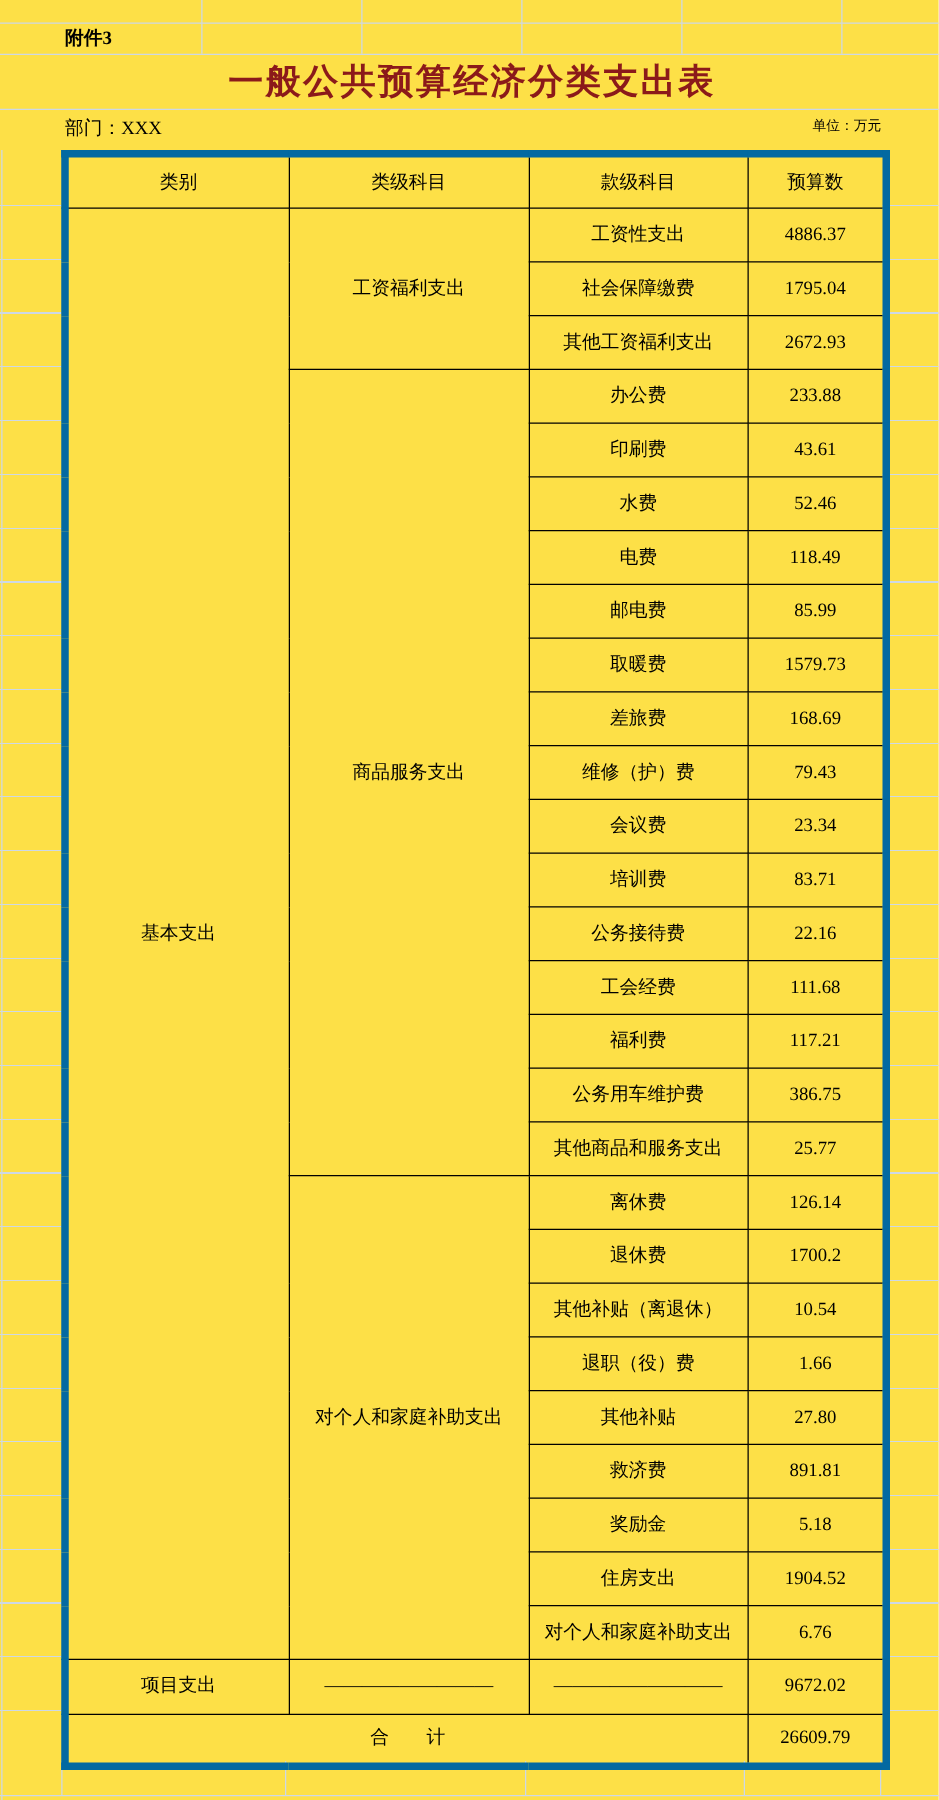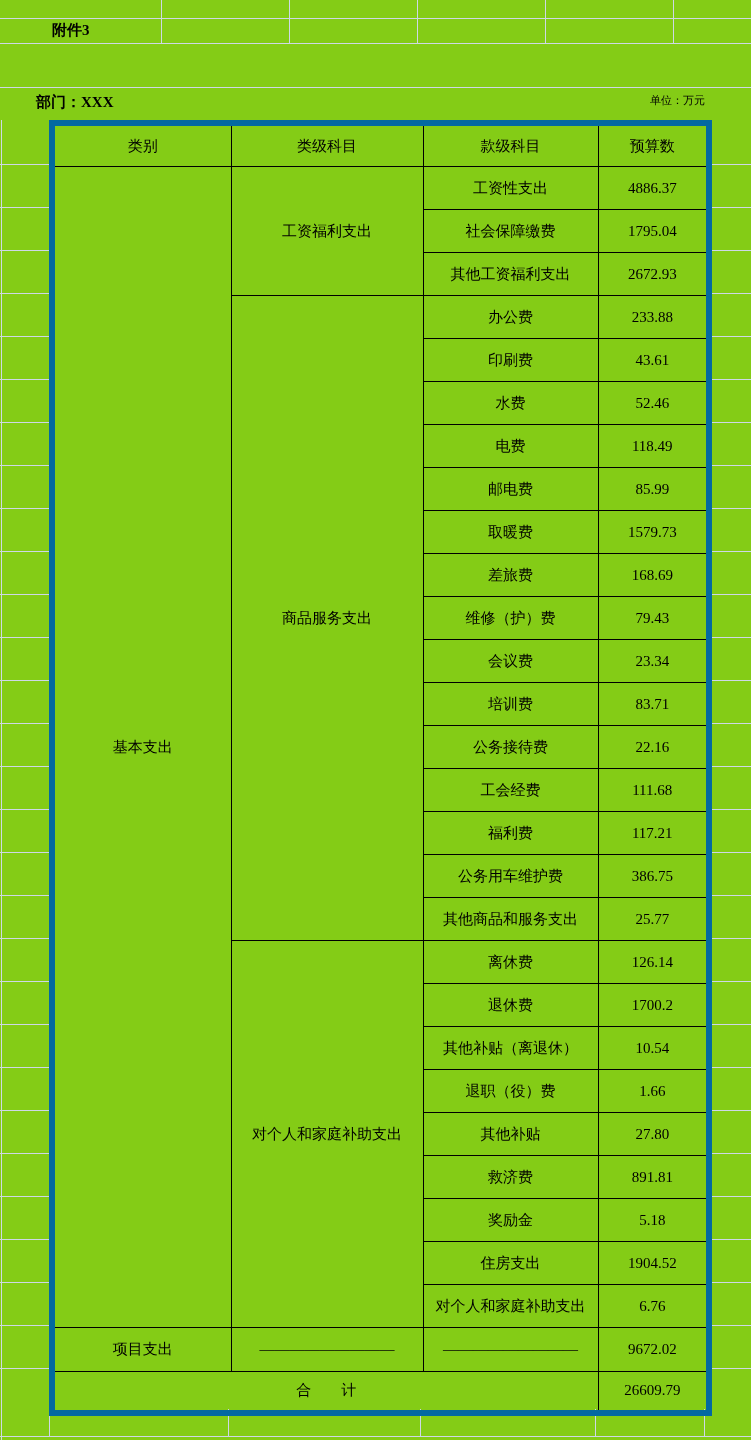--- a/index.html
+++ b/index.html
@@ -1,30 +1,30 @@
 <!DOCTYPE html>
 <html><head>
 <meta charset="utf-8">
 <style>
   html,body{margin:0;padding:0;background:#ffffff;}
   #canvas{
-    position:relative;width:751px;height:1440px;background:#84cc16;overflow:hidden;
+    position:relative;width:751px;height:1440px;background:#fde047;overflow:hidden;
     font-family:"Liberation Serif","DejaVu Serif",serif;color:#000;
   }
   
   .gridline{position:absolute;background:#cdd8e6;}
   .margin-rows{
     position:absolute;background:
       repeating-linear-gradient(to bottom, transparent 0px, transparent 42px, #cdd8e6 42px, #cdd8e6 43px);
   }
   
   #attachment{position:absolute;left:52px;top:21px;font-size:15px;font-weight:bold;}
   #title{position:absolute;left:50px;top:46px;width:655px;text-align:center;
          font-size:28px;font-weight:bold;letter-spacing:2px;color:#8B1A1A;}
-  #dept{position:absolute;left:36px;top:93px;font-size:15px;font-weight:bold;}
+  #dept{position:absolute;left:52px;top:93px;font-size:15px;}
   #unit{position:absolute;right:46px;top:93px;font-size:11px;text-align:right;}
   
   #budget-table{
     position:absolute;left:49px;top:120px;width:657px;
     border-collapse:collapse;table-layout:fixed;
     border:6px solid #0369a1;
   }
   #budget-table td{
     border:1px solid #000;font-size:15px;text-align:center;vertical-align:middle;
     padding:0;overflow:hidden;line-height:1.25;
@@ -58,20 +58,21 @@
   <div class="margin-rows" style="left:706px;top:122px;width:45px;height:1287px;"></div>
 
   <div class="gridline" style="left:0;top:1436px;width:751px;height:1px;"></div>
   <div class="gridline" style="left:49px;top:1409px;width:1px;height:27px;"></div>
   <div class="gridline" style="left:228px;top:1409px;width:1px;height:27px;"></div>
   <div class="gridline" style="left:420px;top:1409px;width:1px;height:27px;"></div>
   <div class="gridline" style="left:595px;top:1409px;width:1px;height:27px;"></div>
   <div class="gridline" style="left:704px;top:1409px;width:1px;height:27px;"></div>
 
   <div id="attachment">附件3</div>
+  <div id="title">一般公共预算经济分类支出表</div>
   <div id="dept">部门：XXX</div>
   <div id="unit">单位：万元</div>
 
   <table id="budget-table">
     <colgroup>
         <col class="c1">
         <col class="c2">
         <col class="c3">
         <col class="c4">
       </colgroup>

